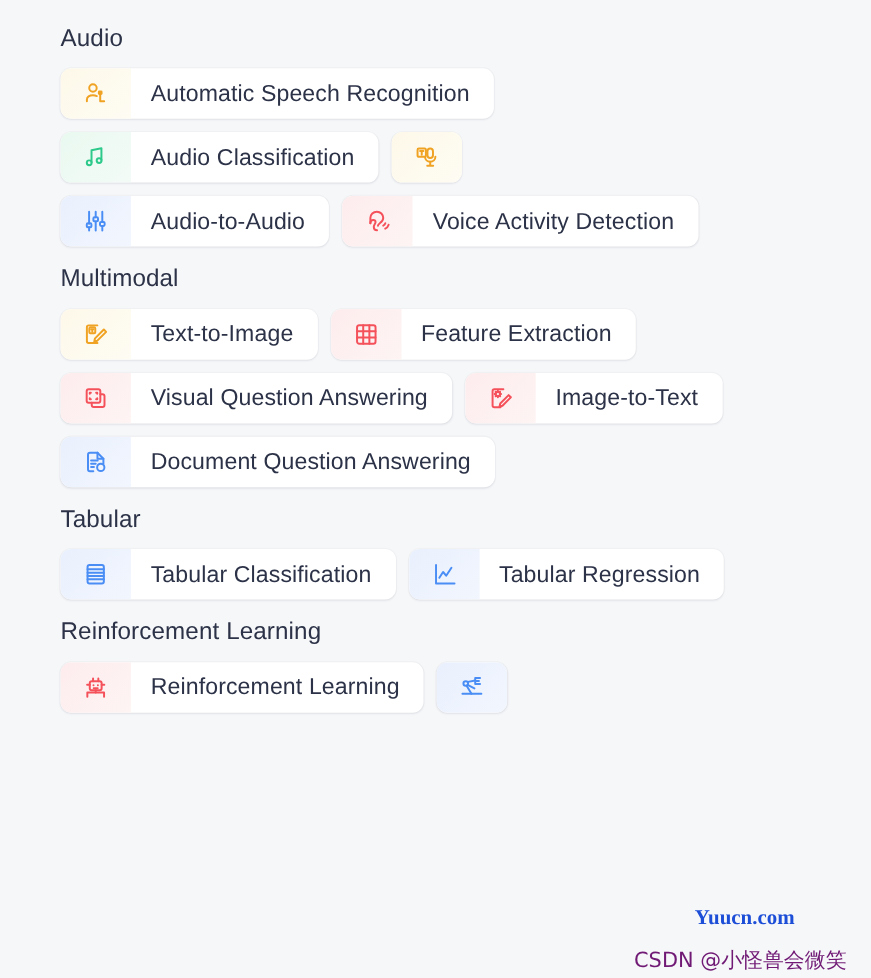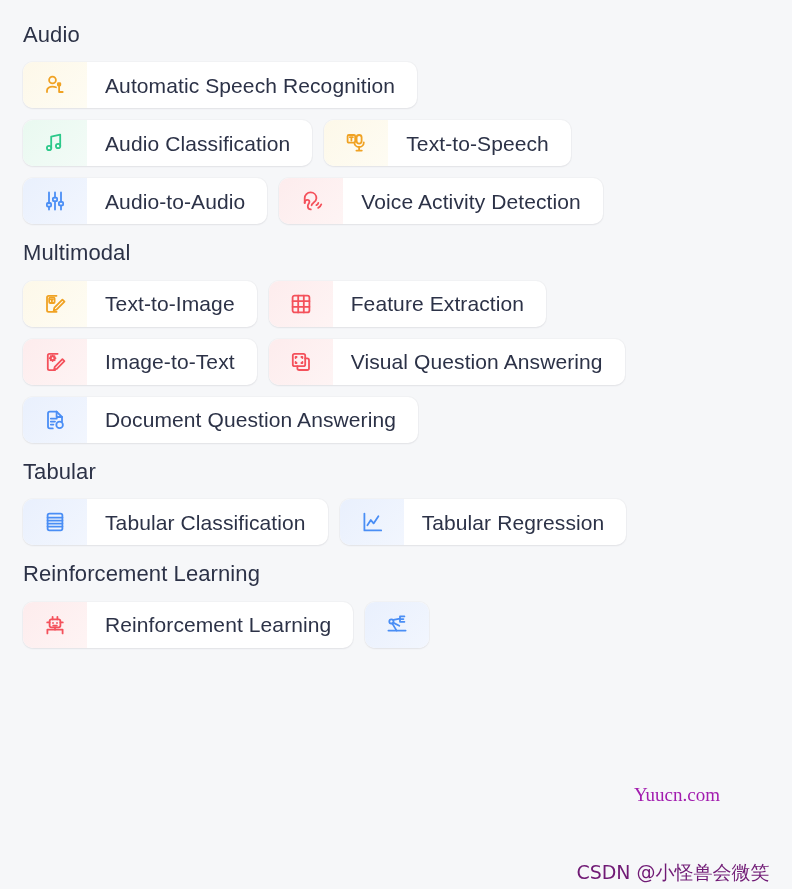--- a/index.html
+++ b/index.html
@@ -7,21 +7,21 @@
   body {
     width: 792px;
     height: 889px;
     background: #f6f7f9;
     font-family: "Liberation Sans", sans-serif;
     overflow: hidden;
     position: relative;
   }
 
   .page {
-    padding: 22px 0 0 23px;
+    padding: 22px 0 0 55px;
   }
 
   .section { margin-bottom: 16px; }
 
   .section-title {
     font-size: 22px;
     color: #2c3247;
     font-weight: 400;
     letter-spacing: 0.1px;
     margin-bottom: 14px;
@@ -71,26 +71,26 @@
 
   
   .tint-yellow  { background: linear-gradient(135deg,#fdf8e9 0%,#fefcf3 100%); }
   .tint-green   { background: linear-gradient(135deg,#e9f9f0 0%,#f3fbf7 100%); }
   .tint-blue    { background: linear-gradient(135deg,#e9f0fd 0%,#f2f6fe 100%); }
   .tint-red     { background: linear-gradient(135deg,#fdeced 0%,#fef4f4 100%); }
 
   .watermark-red {
     position: absolute;
     left: 677px;
-    top: 784px;
+    top: 824px;
     transform: translateX(-50%);
-    color: #a21caf;
+    color: #1d4ed8;
     font-family: "Liberation Serif", serif;
     font-size: 19px;
-    font-weight: 400;
+    font-weight: 700;
     white-space: nowrap;
   }
 
   .watermark-gray {
     position: absolute;
     left: 673px;
     top: 860px;
     transform: translateX(-50%);
     color: #701a75;
     font-size: 19px;
@@ -131,21 +131,20 @@
         <div class="task-pill">
           <div class="pill-icon tint-yellow">
             <svg width="24" height="24" viewBox="0 0 24 24" aria-hidden="true">
               <rect x="3.6" y="4" width="7.6" height="7.6" rx="1.2" fill="none" stroke="#f0a223" stroke-width="1.8" stroke-linecap="round" stroke-linejoin="round"></rect>
               <path d="M5.9 6.2h3M7.4 6.2v3.4" fill="none" stroke="#f0a223" stroke-width="1.8" stroke-linecap="round" stroke-linejoin="round"></path>
               <rect x="12.6" y="4" width="5" height="8.6" rx="2.5" fill="none" stroke="#f0a223" stroke-width="1.8" stroke-linecap="round" stroke-linejoin="round"></rect>
               <path d="M10.4 11.4c0 2.6 2.1 4.6 4.7 4.6s4.7-2 4.7-4.6" fill="none" stroke="#f0a223" stroke-width="1.8" stroke-linecap="round" stroke-linejoin="round"></path>
               <path d="M15.1 16v3.4M12.4 19.6h5.4" fill="none" stroke="#f0a223" stroke-width="1.8" stroke-linecap="round" stroke-linejoin="round"></path>
             </svg>
           </div>
-          <div class="pill-label">Text-to-Speech</div>
         </div>
       </div>
       <div class="row">
         <div class="task-pill">
           <div class="pill-icon tint-blue">
             <svg width="24" height="24" viewBox="0 0 24 24" aria-hidden="true">
               <path d="M6 3.4v11M6 17.6v3M12 3.4v5.2M12 12.8v7.8M18 3.4v9.4M18 17v3.6" fill="none" stroke="#4a8ef5" stroke-width="1.8" stroke-linecap="round" stroke-linejoin="round"></path>
               <rect x="3.9" y="14" width="4.2" height="3.6" rx="1" fill="none" stroke="#4a8ef5" stroke-width="1.8" stroke-linecap="round" stroke-linejoin="round"></rect>
               <rect x="9.9" y="8.6" width="4.2" height="3.6" rx="1" fill="none" stroke="#4a8ef5" stroke-width="1.8" stroke-linecap="round" stroke-linejoin="round"></rect>
               <rect x="15.9" y="12.8" width="4.2" height="3.6" rx="1" fill="none" stroke="#4a8ef5" stroke-width="1.8" stroke-linecap="round" stroke-linejoin="round"></rect>
@@ -186,37 +185,37 @@
               <path d="M3.6 9.2h16.8M3.6 14.8h16.8M9.2 3.6v16.8M14.8 3.6v16.8" fill="none" stroke="#f4515b" stroke-width="1.8" stroke-linecap="round" stroke-linejoin="round"></path>
             </svg>
           </div>
           <div class="pill-label">Feature Extraction</div>
         </div>
       </div>
       <div class="row">
         <div class="task-pill">
           <div class="pill-icon tint-red">
             <svg width="24" height="24" viewBox="0 0 24 24" aria-hidden="true">
+              <rect x="3.8" y="3.8" width="12.4" height="12.4" rx="1.8" fill="none" stroke="#f4515b" stroke-width="1.8" stroke-linecap="round" stroke-linejoin="round"></rect>
+              <path d="M7.6 7h-1v1M12.4 7h1v1M7.6 13h-1v-1M12.4 13h1v-1" fill="none" stroke="#f4515b" stroke-width="1.8" stroke-linecap="round" stroke-linejoin="round"></path>
+              <path d="M16.2 8.4h2c1 0 1.8.8 1.8 1.8v8c0 1-.8 1.8-1.8 1.8h-8c-1 0-1.8-.8-1.8-1.8v-2" fill="none" stroke="#f4515b" stroke-width="1.8" stroke-linecap="round" stroke-linejoin="round"></path>
+            </svg>
+          </div>
+          <div class="pill-label">Visual Question Answering</div>
+        </div>
+        <div class="task-pill">
+          <div class="pill-icon tint-red">
+            <svg width="24" height="24" viewBox="0 0 24 24" aria-hidden="true">
               <path d="M14.6 3.8H6.4c-.9 0-1.6.7-1.6 1.6v13.2c0 .9.7 1.6 1.6 1.6h5.6" fill="none" stroke="#f4515b" stroke-width="1.8" stroke-linecap="round" stroke-linejoin="round"></path>
               <circle cx="9.6" cy="8.2" r="2.1" fill="none" stroke="#f4515b" stroke-width="1.8" stroke-linecap="round" stroke-linejoin="round"></circle>
               <path d="M9.6 5.3v1M9.6 10.1v1M6.7 8.2h1M11.5 8.2h1M7.6 6.2l.7.7M11 9.5l.7.7M11.6 6.2l-.7.7M8.3 9.5l-.7.7" fill="none" stroke="#f4515b" stroke-width="1.8" stroke-linecap="round" stroke-linejoin="round"></path>
               <path d="M19.4 9.2l2 2-7.6 7.6-2.7.7.7-2.7z" fill="none" stroke="#f4515b" stroke-width="1.8" stroke-linecap="round" stroke-linejoin="round"></path>
             </svg>
           </div>
           <div class="pill-label">Image-to-Text</div>
-        </div>
-        <div class="task-pill">
-          <div class="pill-icon tint-red">
-            <svg width="24" height="24" viewBox="0 0 24 24" aria-hidden="true">
-              <rect x="3.8" y="3.8" width="12.4" height="12.4" rx="1.8" fill="none" stroke="#f4515b" stroke-width="1.8" stroke-linecap="round" stroke-linejoin="round"></rect>
-              <path d="M7.6 7h-1v1M12.4 7h1v1M7.6 13h-1v-1M12.4 13h1v-1" fill="none" stroke="#f4515b" stroke-width="1.8" stroke-linecap="round" stroke-linejoin="round"></path>
-              <path d="M16.2 8.4h2c1 0 1.8.8 1.8 1.8v8c0 1-.8 1.8-1.8 1.8h-8c-1 0-1.8-.8-1.8-1.8v-2" fill="none" stroke="#f4515b" stroke-width="1.8" stroke-linecap="round" stroke-linejoin="round"></path>
-            </svg>
-          </div>
-          <div class="pill-label">Visual Question Answering</div>
         </div>
       </div>
       <div class="row">
         <div class="task-pill">
           <div class="pill-icon tint-blue">
             <svg width="24" height="24" viewBox="0 0 24 24" aria-hidden="true">
               <path d="M13.6 3.6H6.8c-1 0-1.8.8-1.8 1.8v13.2c0 1 .8 1.8 1.8 1.8h3" fill="none" stroke="#4a8ef5" stroke-width="1.8" stroke-linecap="round" stroke-linejoin="round"></path>
               <path d="M13.6 3.6l5.4 5.4v4.6" fill="none" stroke="#4a8ef5" stroke-width="1.8" stroke-linecap="round" stroke-linejoin="round"></path>
               <path d="M13.6 3.6V9h5.4" fill="none" stroke="#4a8ef5" stroke-width="1.8" stroke-linecap="round" stroke-linejoin="round"></path>
               <path d="M7.8 10.6h6M7.8 13.6h4.2M7.8 16.6h2.6" fill="none" stroke="#4a8ef5" stroke-width="1.8" stroke-linecap="round" stroke-linejoin="round"></path>

